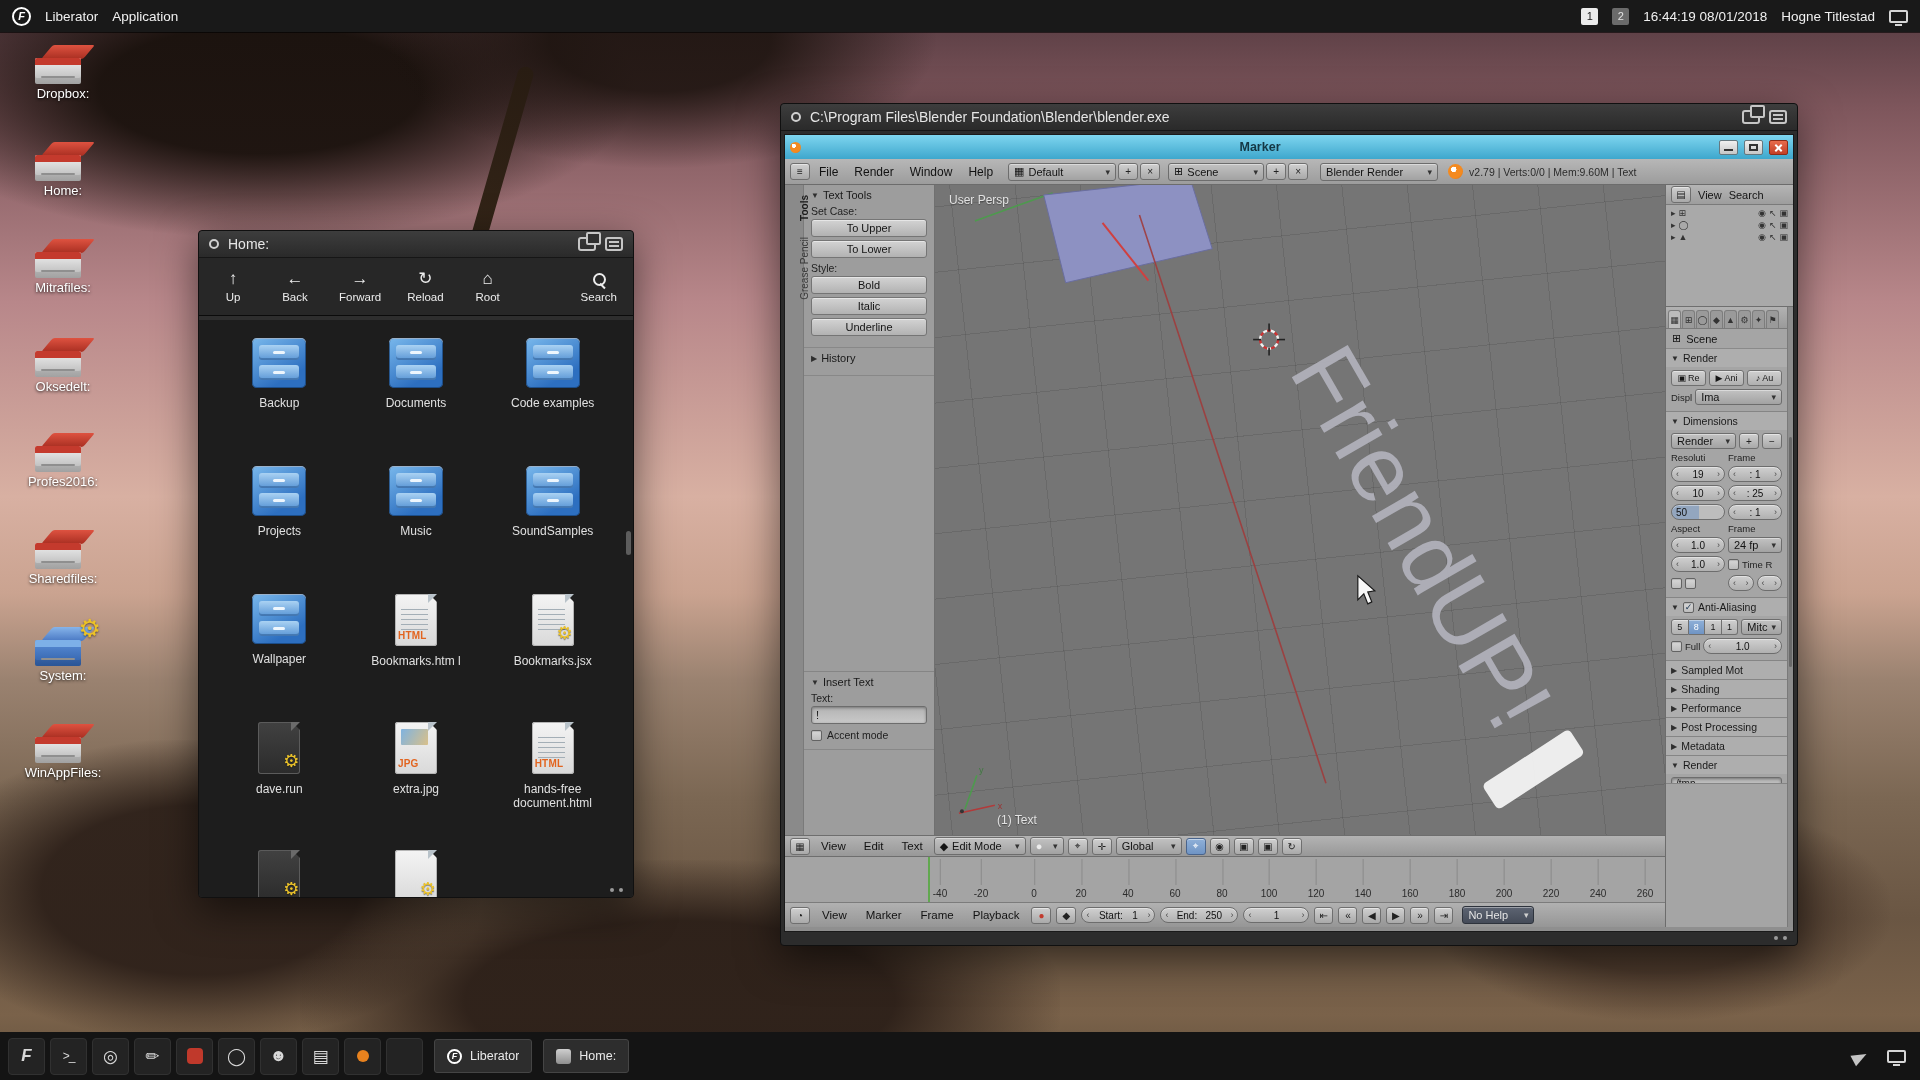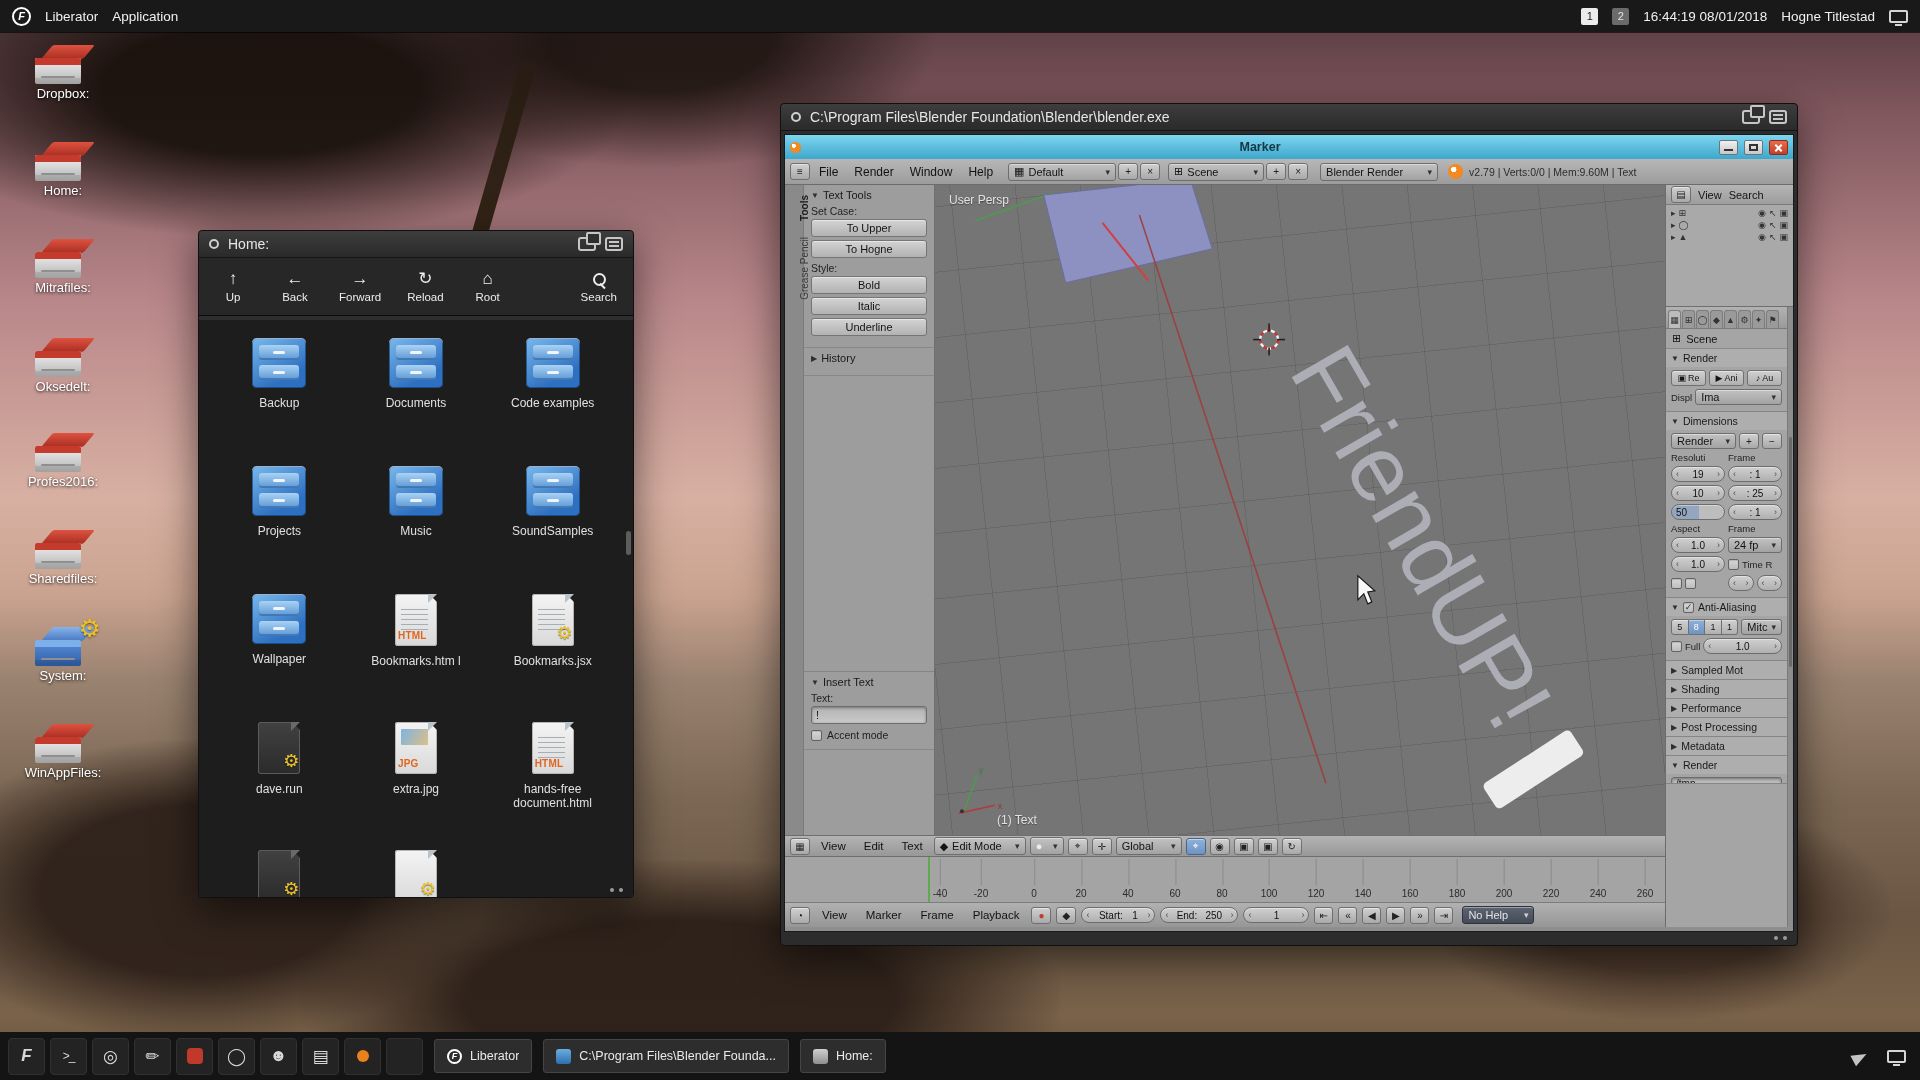--- a/index.html
+++ b/index.html
@@ -467,21 +467,21 @@
         <span class="vtab t2">Grease Pencil</span>
       </div>
       <div class="shelf-body">
         <div class="spanel">
           <div class="phead">
               <span class="tri">▼</span>
               <span>Text Tools</span>
             </div>
           <div class="flabel">Set Case:</div>
           <div class="bl-btn">To Upper</div>
-          <div class="bl-btn">To Hogne</div>
+          <div class="bl-btn">To Lower</div>
           <div class="flabel">Style:</div>
           <div class="bl-btn">Bold</div>
           <div class="bl-btn">Italic</div>
           <div class="bl-btn">Underline</div>
         </div>
         <div class="spanel">
           <div class="phead">
               <span class="tri">▶</span>
               <span>History</span>
             </div>
@@ -961,24 +961,20 @@
     </div>
   <div class="tb-app">
       <span class="blue"></span>
     </div>
 
   <div class="tb-task">
       <span class="ticon f">F</span>
       <span class="lbl">Liberator</span>
     </div>
   <div class="tb-task">
-      <span class="ticon blue"></span>
-      <span class="lbl">C:\Program Files\Blender Founda...</span>
-    </div>
-  <div class="tb-task">
       <span class="ticon grey"></span>
       <span class="lbl">Home:</span>
     </div>
 
   <div class="tb-right">
     <div class="plane"></div>
     <div class="mon-ico"></div>
   </div>
 </div>
 

